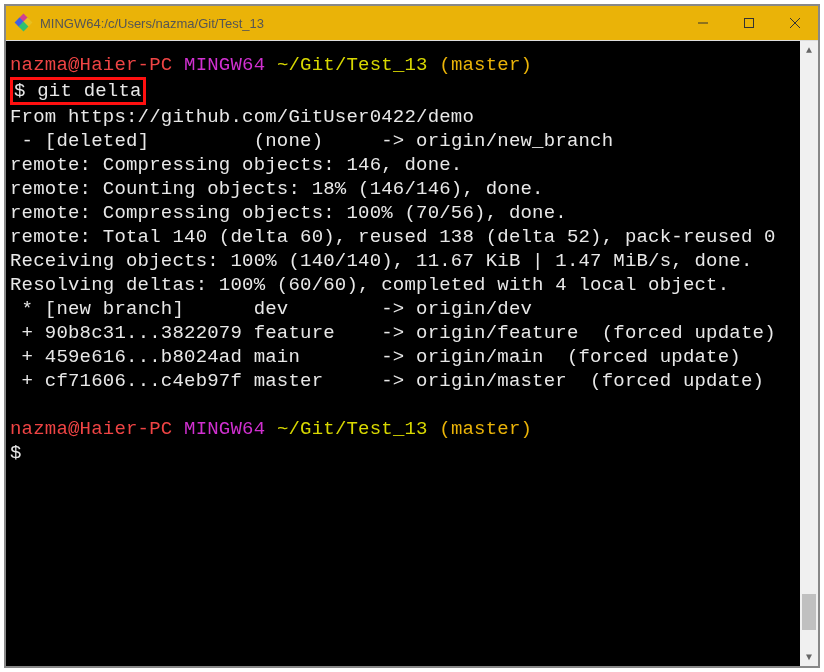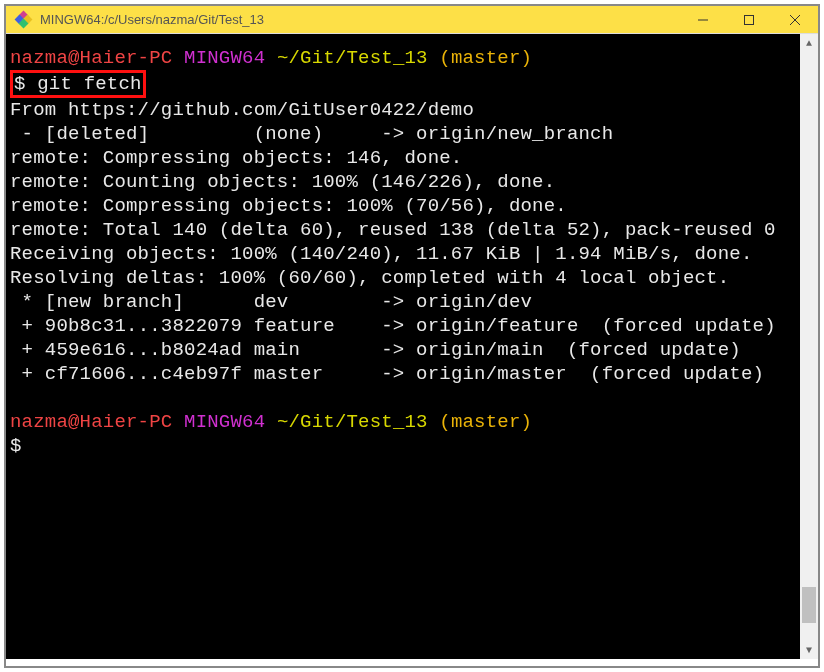--- a/index.html
+++ b/index.html
@@ -1,18 +1,18 @@
 <!DOCTYPE html>
 <html><head>
 <meta charset="utf-8">
 <style>
 * { margin:0; padding:0; box-sizing:border-box; }
 body { width:824px; height:672px; background:#fff; font-family:Consolas,"Courier New",monospace; overflow:hidden; position:relative; }
 .outer { position:absolute; left:4px; top:4px; width:816px; height:664px; border:2px solid #888; background:#fff; }
-.titlebar { height:28px; background:#fde047; display:flex; align-items:center; border-bottom:1px solid #ddd; }
+.titlebar { height:35px; background:#eab308; display:flex; align-items:center; border-bottom:1px solid #ddd; }
 .appicon { width:16px; height:16px; margin-left:10px; margin-right:8px; position:relative; }
 .appicon span { position:absolute; width:7px; height:7px; transform:rotate(45deg); }
 .title-text { flex:1; font-family:"Segoe UI",sans-serif; font-size:13px; color:#555; }
 .winbtns { display:flex; }
 .winbtn { width:46px; height:35px; display:flex; align-items:center; justify-content:center; color:#555; }
 .winbtn svg { width:12px; height:12px; }
 .term-wrap { position:relative; height:calc(100% - 35px); display:flex; }
 .term { flex:1; background:#000; padding:12px 4px 4px 4px; font-size:19px; line-height:24px; color:#e8e8e8; white-space:pre-wrap; word-wrap:break-word; overflow:hidden; letter-spacing:0.2px; }
 .scroll { width:18px; background:#f0f0f0; position:relative; }
 .scroll-up, .scroll-down { height:18px; display:flex; align-items:center; justify-content:center; color:#666; font-size:10px; }
@@ -52,28 +52,28 @@
         <svg viewBox="0 0 12 12">
             <line x1="1" y1="1" x2="11" y2="11" stroke="#333" stroke-width="1"></line>
             <line x1="11" y1="1" x2="1" y2="11" stroke="#333" stroke-width="1"></line>
           </svg>
       </div>
     </div>
   </div>
 
   <div class="term-wrap">
     <div class="term"><span class="g">nazma@Haier-PC</span> <span class="m">MINGW64</span> <span class="y">~/Git/Test_13</span> <span class="c">(master)</span>
-<span class="hl"><span class="w">$</span> <span class="w">git fetch</span></span>
+<span class="hl"><span class="w">$</span> <span class="w">git delta</span></span>
 <span class="w">From https://github.com/GitUser0422/demo</span>
 <span class="w"> - [deleted]         (none)     -&gt; origin/new_branch</span>
 <span class="w">remote: Compressing objects: 146, done.</span>
-<span class="w">remote: Counting objects: 100% (146/226), done.</span>
+<span class="w">remote: Counting objects: 18% (146/146), done.</span>
 <span class="w">remote: Compressing objects: 100% (70/56), done.</span>
 <span class="w">remote: Total 140 (delta 60), reused 138 (delta 52), pack-reused 0</span>
-<span class="w">Receiving objects: 100% (140/240), 11.67 KiB | 1.94 MiB/s, done.</span>
+<span class="w">Receiving objects: 100% (140/140), 11.67 KiB | 1.47 MiB/s, done.</span>
 <span class="w">Resolving deltas: 100% (60/60), completed with 4 local object.</span>
 <span class="w"> * [new branch]      dev        -&gt; origin/dev</span>
 <span class="w"> + 90b8c31...3822079 feature    -&gt; origin/feature  (forced update)</span>
 <span class="w"> + 459e616...b8024ad main       -&gt; origin/main  (forced update)</span>
 <span class="w"> + cf71606...c4eb97f master     -&gt; origin/master  (forced update)</span>
 
 <span class="g">nazma@Haier-PC</span> <span class="m">MINGW64</span> <span class="y">~/Git/Test_13</span> <span class="c">(master)</span>
 <span class="w">$</span></div>
 
     <div class="scroll">

